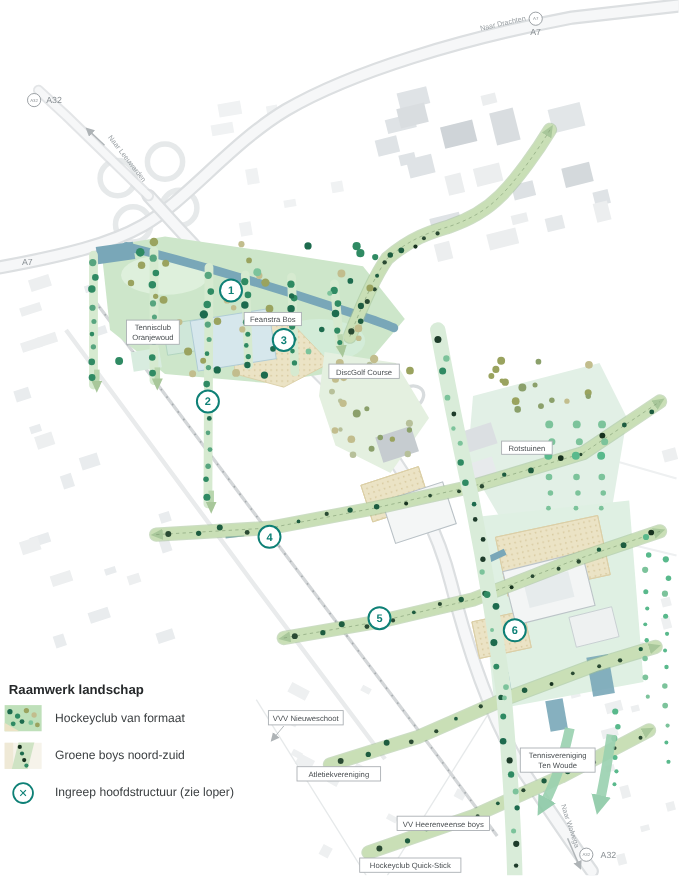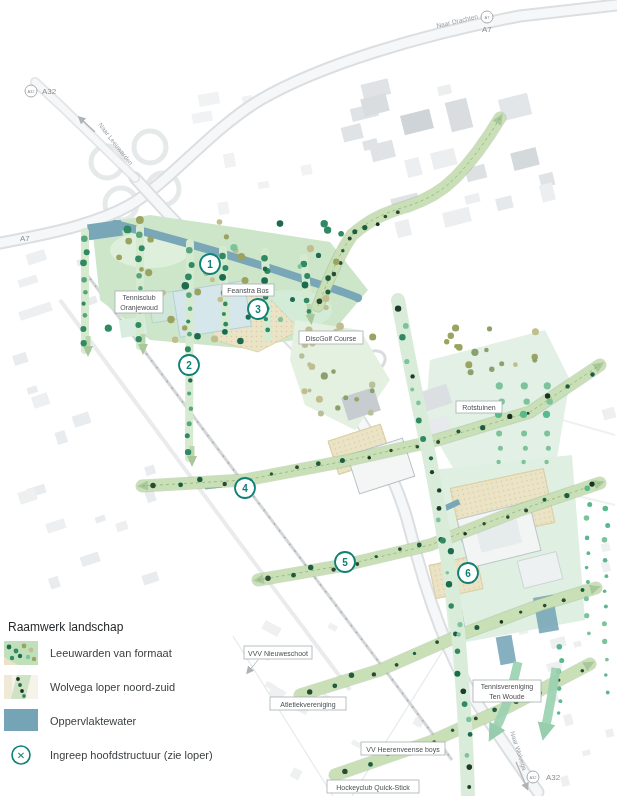--- a/index.html
+++ b/index.html
@@ -14,21 +14,21 @@
   .badge-text{font-size:8px;fill:#8a9094;}
   .marker-circle{fill:#ffffff;stroke:#0e8076;stroke-width:1.8;}
   .marker-num{font-size:10px;font-weight:600;fill:#0e8076;}
   .corr{fill:none;stroke:#c9dfb6;stroke-width:11;stroke-linecap:round;stroke-linejoin:round;}
   .corr-border{fill:none;stroke:#a3c193;stroke-width:13;stroke-linecap:round;stroke-linejoin:round;opacity:.55;}
   .corr-dash{fill:none;stroke:#7f9b72;stroke-width:0.7;stroke-dasharray:3 3;opacity:.8;}
   .loper{fill:none;stroke:#d6ead0;stroke-width:8;stroke-linecap:round;}
   .central-band{fill:none;stroke:#d9ecd9;stroke-width:14;stroke-linecap:round;}
   .road{fill:none;stroke-linecap:round;}
   .legend{position:absolute;left:0;top:600px;width:232px;height:196px;background:#ffffff;}
-  .legend-title{font-size:12px;font-weight:400;color:#26292b;padding:20px 0 6px 8px;}
+  .legend-title{font-size:12px;font-weight:700;color:#26292b;padding:20px 0 6px 8px;}
   .legend-row{display:flex;align-items:center;margin:0 0 8px 4px;height:26px;}
   .legend-row .sw{width:34px;height:24px;flex:0 0 34px;margin-right:12px;}
   .legend-row .lab{font-size:11px;color:#3a3e40;}
 </style>
 </head>
 <body>
 
 <div class="stage">
 
 <svg width="617" height="796" viewBox="0 0 617 796">
@@ -719,47 +719,39 @@
         <circle cx="5" cy="6" r="2.4" fill="#1d6b4e"></circle>
             <circle cx="12" cy="10" r="2.4" fill="#2f8a63"></circle>
         <circle cx="20" cy="5" r="2.4" fill="#9aa35f"></circle>
             <circle cx="27" cy="9" r="2.4" fill="#c2bd8d"></circle>
         <circle cx="8" cy="17" r="2.2" fill="#2f8a63"></circle>
             <circle cx="16" cy="15" r="2.2" fill="#1d6b4e"></circle>
         <circle cx="24" cy="16" r="2.2" fill="#7cc39b"></circle>
             <circle cx="30" cy="18" r="2.2" fill="#9aa35f"></circle>
       </svg>
     </span>
-    <span class="lab">Leeuwarden van formaat</span>
+    <span class="lab">Hockeyclub van formaat</span>
   </div>
 
   <div class="legend-row">
     <span class="sw">
       <svg width="34" height="24" viewBox="0 0 34 24">
         <rect width="34" height="24" fill="#f6f3ea"></rect>
         <rect x="0" y="0" width="8" height="24" fill="#efe9d6"></rect>
         <rect x="10" y="-4" width="14" height="34" transform="rotate(14 17 12)" fill="#cfe3c4"></rect>
         <circle cx="14" cy="4" r="1.9" fill="#17321f"></circle>
             <circle cx="16" cy="10" r="1.9" fill="#1d6b4e"></circle>
         <circle cx="18" cy="16" r="1.9" fill="#17321f"></circle>
             <circle cx="20" cy="21" r="1.9" fill="#2f8a63"></circle>
       </svg>
     </span>
-    <span class="lab">Wolvega loper noord-zuid</span>
+    <span class="lab">Groene boys noord-zuid</span>
   </div>
 
 
-  <div class="legend-row">
-    <span class="sw">
-      <svg width="34" height="24" viewBox="0 0 34 24">
-            <rect width="34" height="22" fill="#74a4b6"></rect>
-          </svg>
-    </span>
-    <span class="lab">Oppervlaktewater</span>
-  </div>
 
   <div class="legend-row">
     <span class="sw">
       <svg width="34" height="24" viewBox="0 0 34 24">
         <circle cx="17" cy="12" r="9" fill="#ffffff" stroke="#0e8076" stroke-width="1.6"></circle>
         <text x="17" y="15.5" text-anchor="middle" font-size="10" fill="#0e8076">✕</text>
       </svg>
     </span>
     <span class="lab">Ingreep hoofdstructuur (zie loper)</span>
   </div>

